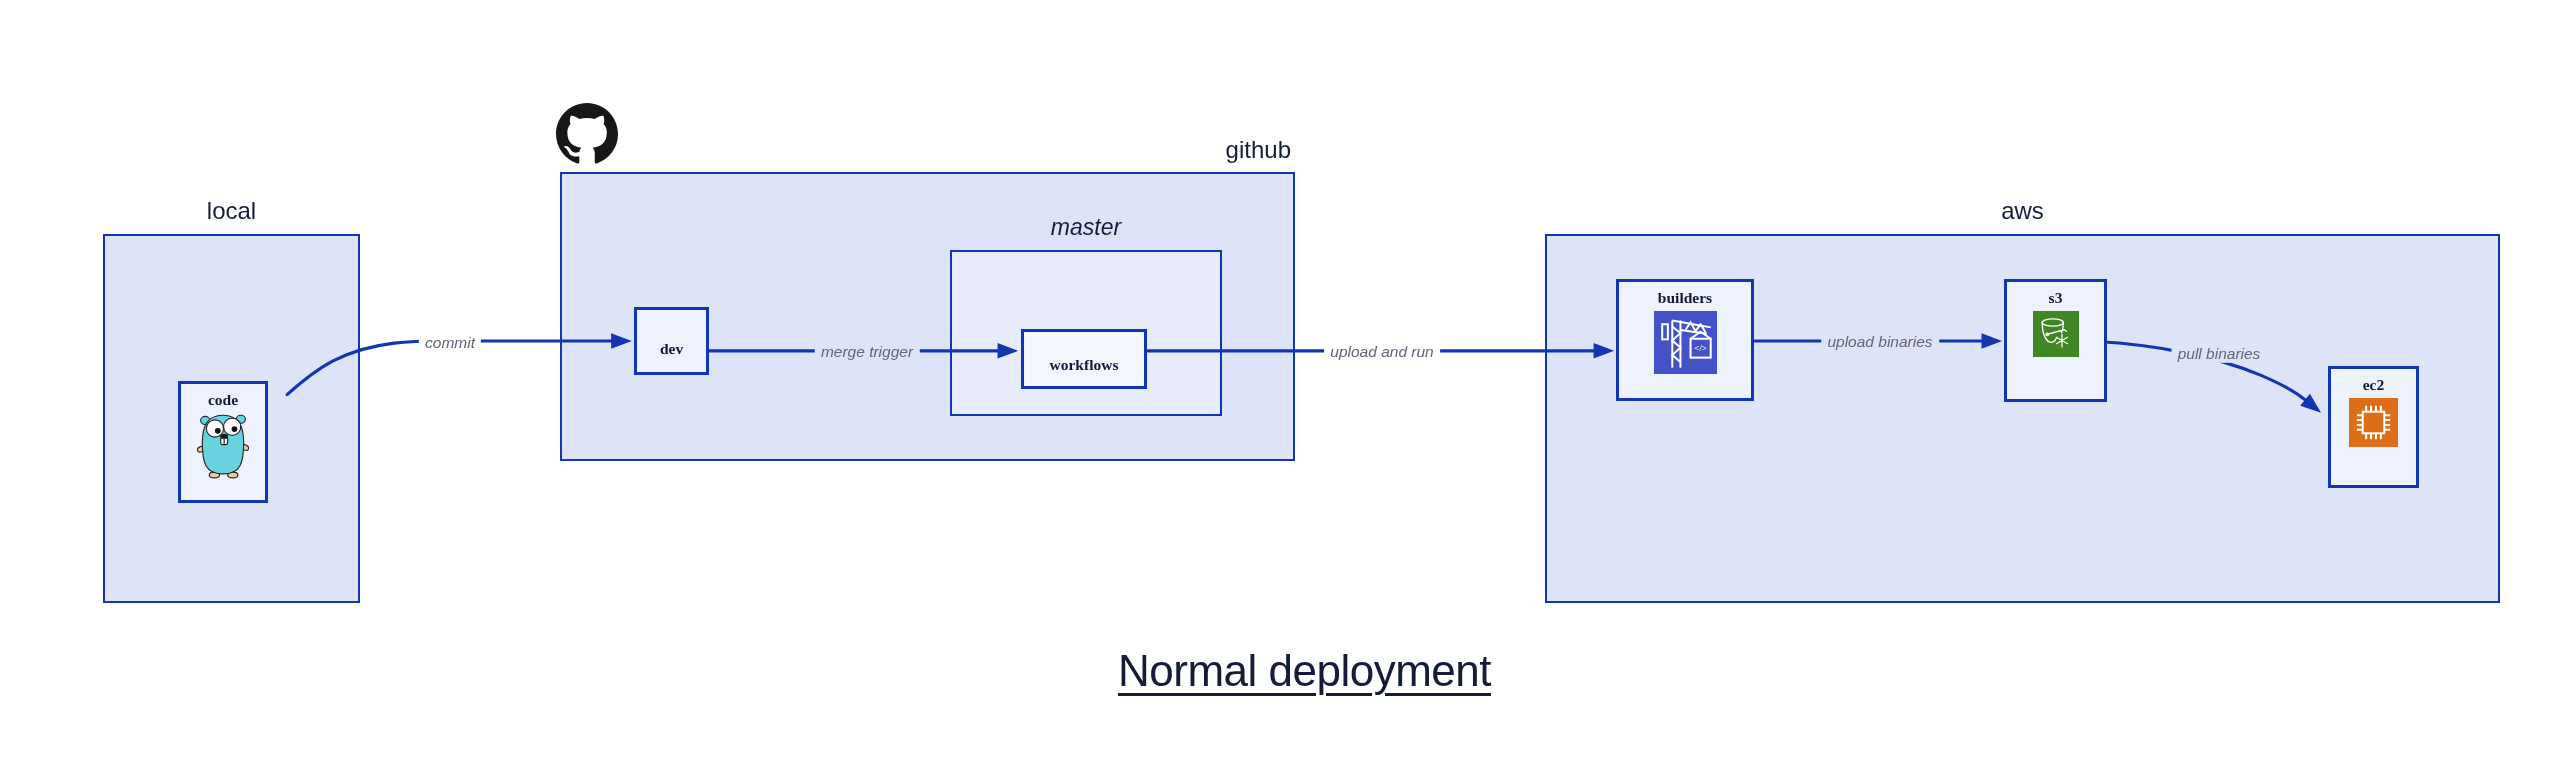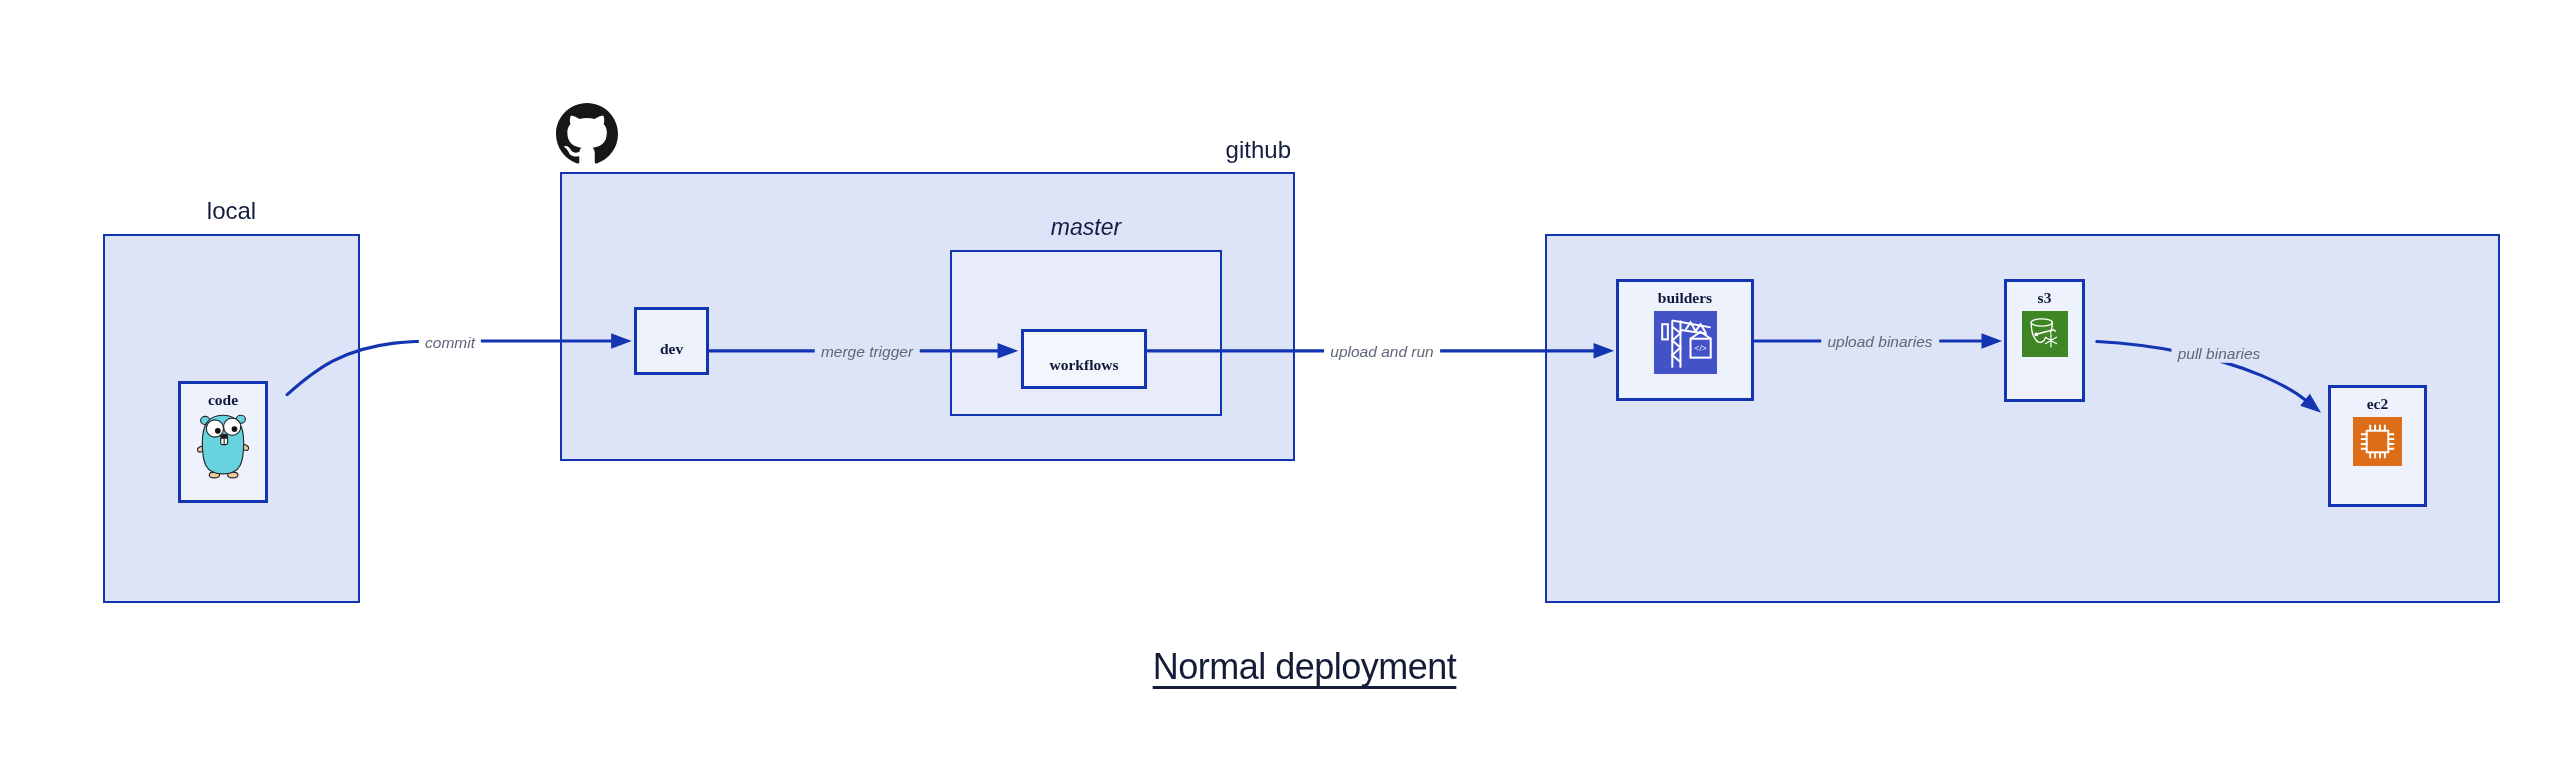--- a/index.html
+++ b/index.html
@@ -22,57 +22,58 @@
   #lbl-aws    { left:1545px; top:197px; width:955px; text-align:center; }
 
   
   .node { position:absolute; background:#eef2fc; border:3.1px solid #1435b2; z-index:3;
           display:flex; flex-direction:column; align-items:center; padding-top:7.2px; gap:5.2px;font-family:Liberation Serif, serif; }
   .node-label { font-weight:bold; font-size:15.5px; color:#10193a; line-height:1.1; }
   #node-code      { left:178px;  top:381px; width:90px; height:122px; }
   #node-dev       { left:634px; top:307px; width:75px; height:68px; justify-content:center; padding-top:16px; }
   #node-workflows { left:1021px; top:329px; width:126px; height:60px; justify-content:center; padding-top:11px; background:#f2f6fd; }
   #node-builders  { left:1616px; top:279px; width:138px; height:122px; }
-  #node-s3        { left:2004px; top:279px; width:81px; height:123px; }
-  #node-ec2       { left:2328px; top:385px; width:99px; height:122px; }
+  #node-s3        { left:2004px; top:279px; width:103px; height:123px; }
+  #node-ec2       { left:2328px; top:366px; width:91px; height:122px; }
 
   
   #edges { position:absolute; left:0; top:0; z-index:2; }
 
   
   .edge-label { position:absolute; z-index:4; transform:translate(-50%,-50%);
                 font-style:italic; font-size:15.5px; color:#5e6678; line-height:1.25;
                 padding:0.5px 6.2px; white-space:nowrap; }
   #edge-lbl-commit { left:450px;  top:342px; background:#ffffff; }
   #edge-lbl-merge  { left:867px; top:351px; background:#dee4f8; }
   #edge-lbl-run    { left:1382px; top:351px; background:#ffffff; }
   #edge-lbl-upbin  { left:1880px; top:341px; background:#dee4f8; }
   #edge-lbl-pull   { left:2219px; top:353px; background:#dee4f8; }
 
   
   #gh-logo { position:absolute; left:555px; top:103px; z-index:4; }
 
   
   #title { position:absolute; left:1047px; top:646px; width:515px; z-index:4;
-           text-align:center; font-size:36px; letter-spacing:-0.5px; color:#141c38;
+           text-align:center; font-size:44px; letter-spacing:-0.5px; color:#141c38;
            text-decoration:underline; text-decoration-thickness:3.1px; text-underline-offset:7.2px; }
 </style>
 </head>
 <body>
 
 <div class="canvas">
 
   <div class="container" id="box-local"></div>
   <div class="container" id="box-github"></div>
   <div class="container" id="box-master"></div>
   <div class="container" id="box-aws"></div>
 
   <div class="ctr-label" id="lbl-local">local</div>
   <div class="ctr-label" id="lbl-github">github</div>
   <div class="ctr-label" id="lbl-master">master</div>
+  <div class="ctr-label" id="lbl-aws">aws</div>
 
   <svg id="edges" width="2604" height="781" viewBox="0 0 5054 1516">
     <defs>
       <marker id="ah" markerUnits="userSpaceOnUse" markerWidth="46" markerHeight="36" refX="3" refY="18" orient="auto">
         <path d="M3,3 L43,18 L3,33 Z" fill="#1435b2"></path>
       </marker>
     </defs>
     <g stroke="#1435b2" stroke-width="6" fill="none" stroke-linecap="round">
       <path marker-end="url(#ah)" d="M557 766 C615 714 665 678 765 666 C815 660 850 662 905 662 L1186 662"></path>
       <path marker-end="url(#ah)" d="M1376 681 L1936 681"></path>

